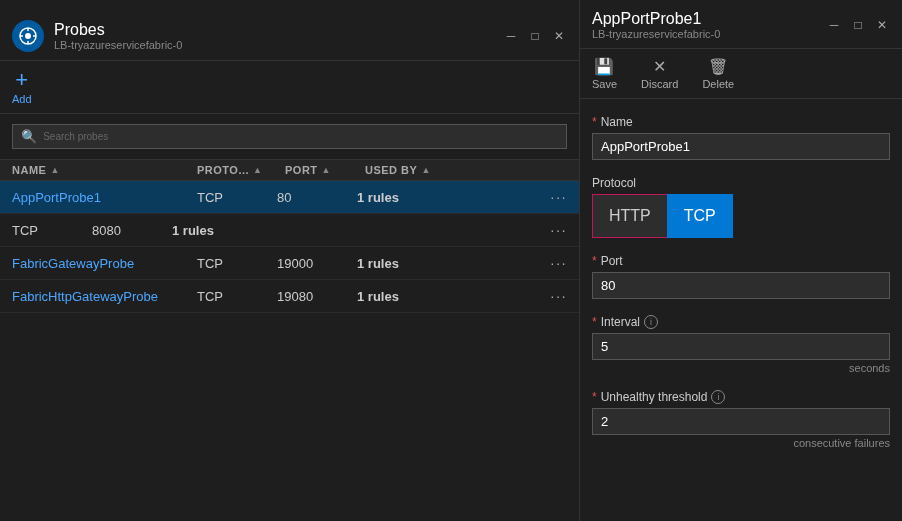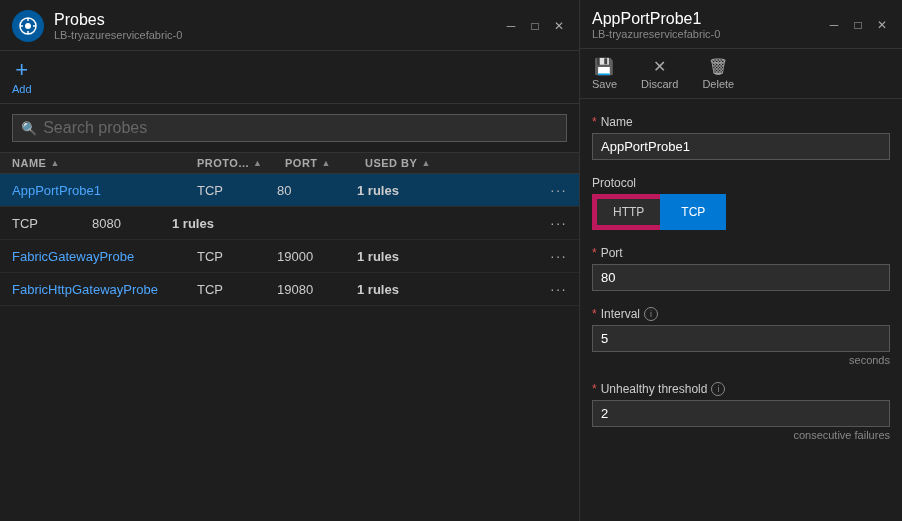--- a/index.html
+++ b/index.html
@@ -23,21 +23,21 @@
       display: flex;
       flex-direction: column;
       position: relative;
     }
 
     
     .title-bar {
       display: flex;
       align-items: center;
       justify-content: space-between;
-      padding: 10px 12px 8px 12px;
+      padding: 20px 12px 8px 12px;
       border-bottom: 1px solid #333;
     }
     .title-bar-left {
       display: flex;
       align-items: center;
       gap: 10px;
     }
     .probe-icon {
       width: 32px;
       height: 32px;
@@ -108,21 +108,21 @@
       background: #2d2d2d;
       border: 1px solid #555;
       padding: 4px 8px;
       gap: 6px;
     }
     .search-input-wrapper input {
       background: none;
       border: none;
       outline: none;
       color: #ccc;
-      font-size: 16px;
+      font-size: 10px;
       width: 100%;
     }
     .search-input-wrapper input::placeholder {
       color: #666;
     }
     .search-icon-unicode {
       color: #888;
       font-size: 13px;
     }
 
@@ -264,26 +264,26 @@
       font-size: 13px;
       padding: 5px 8px;
       outline: none;
     }
 
     
     .protocol-toggle {
       display: flex;
     }
     .proto-btn {
-      padding: 6px 16px;
-      border: 5px solid #be185d;
+      padding: 12px 16px;
+      border: 1px solid #be185d;
       background: #2d2d2d;
       color: #ccc;
       cursor: pointer;
-      font-size: 12px;
+      font-size: 16px;
     }
     .proto-btn.active {
       background: #0078d4;
       border-color: #0078d4;
       color: #fff;
     }
     .proto-btn:first-child { border-right: none; }
 
     
     .input-with-units {

